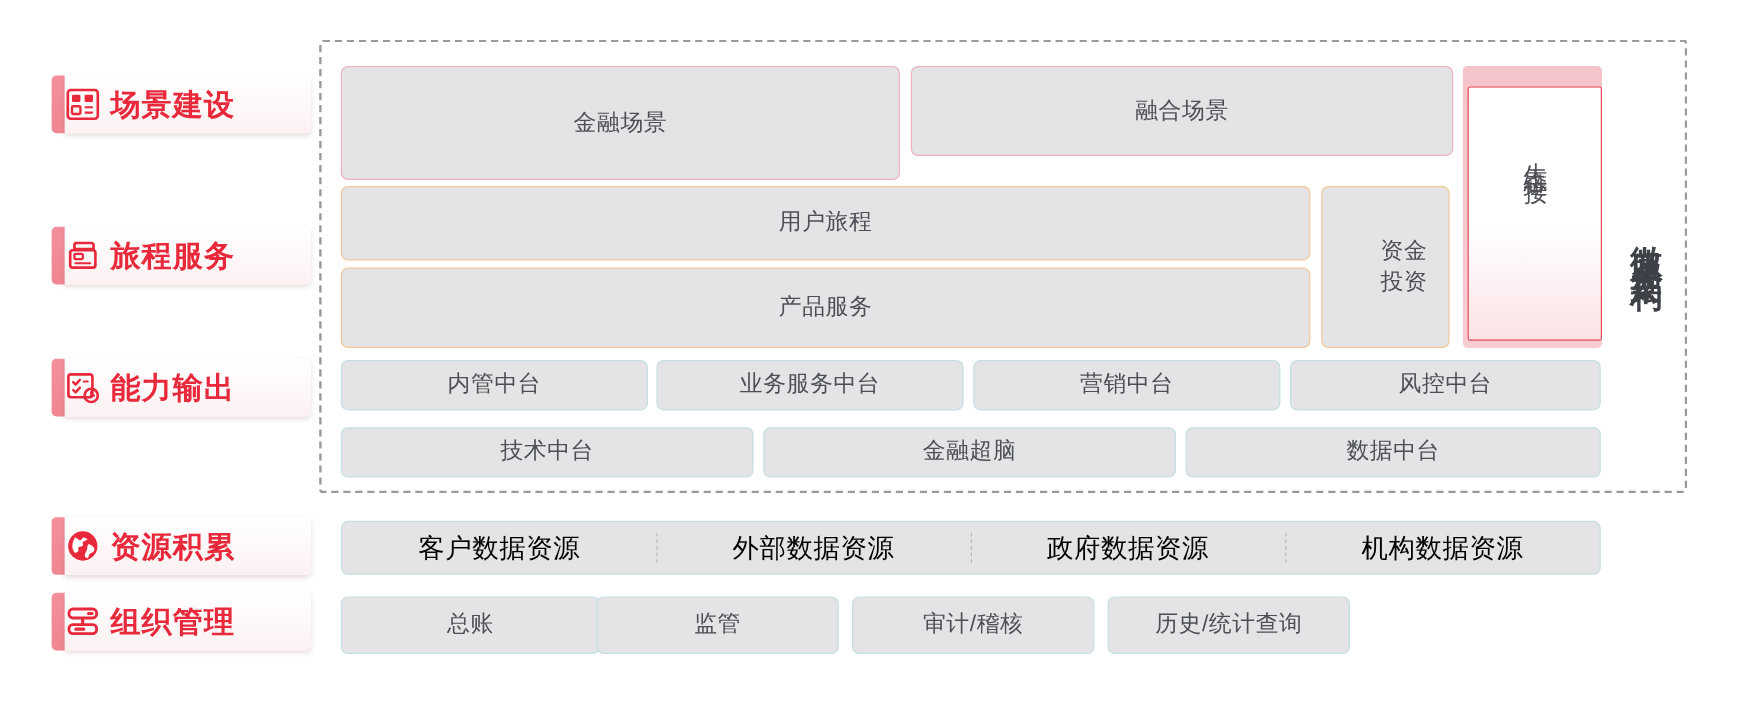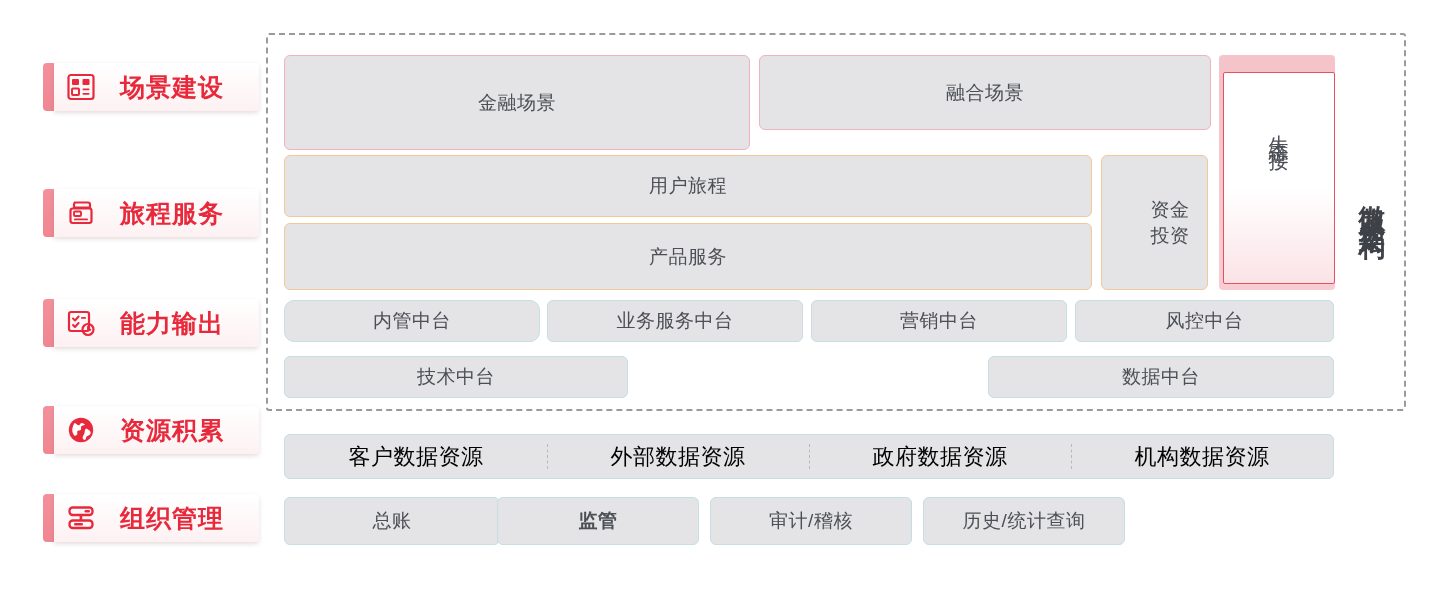--- a/index.html
+++ b/index.html
@@ -23,22 +23,21 @@
     background:linear-gradient(180deg,#f3909c 0%,#f08692 100%);
     border-radius:4px 0 0 4px;
     flex:0 0 11px;
   }
   .side-label .body{
     flex:1;align-self:stretch;
     display:flex;align-items:center;
     background:linear-gradient(180deg,#ffffff 0%,#fdf1f2 100%);
     border-radius:0 4px 4px 0;
     box-shadow:0 2px 4px rgba(140,100,105,.22);
-    padding-left:12px;
-    gap:24px;
+    gap:8px;
   }
   .side-label .txt{
     font-size:25px;font-weight:bold;color:#e8293b;
     letter-spacing:1px;white-space:nowrap;
   }
   .ic{width:30px;height:30px;flex:0 0 30px;display:block;}
 
   
   .dashed-region{
     position:absolute;
@@ -153,21 +152,21 @@
           <path d="M7 17 l2 2 l3.6 -4" fill="none" stroke="#e8293b" stroke-width="2" stroke-linecap="round" stroke-linejoin="round"></path>
           <rect x="15" y="9" width="5" height="1.8" rx=".9" fill="#e8293b"></rect>
           <circle cx="22" cy="21.5" r="5.5" fill="none" stroke="#e8293b" stroke-width="2.2"></circle>
           <path d="M22 18.6 v3.1 h2.3" fill="none" stroke="#e8293b" stroke-width="1.9" stroke-linecap="round"></path>
         </svg>
       </span>
       <span class="txt">能力输出</span>
     </div>
   </div>
 
-  <div class="side-label" style="left:43px;top:406px;width:216px;height:48px;justify-content:center;">
+  <div class="side-label" style="left:43px;top:431px;width:216px;height:48px;justify-content:center;">
     <div class="bar"></div>
     <div class="body">
       <span class="ic">
         <svg viewBox="0 0 30 30" width="30" height="30">
           <circle cx="15" cy="15" r="12.2" fill="#e8293b"></circle>
           <path d="M8.5 8 c2.2 .4 2.6 2.4 4.4 2.2 c1.6 -.2 1.2 -2.1 2.8 -2.2 c1.5 -.1 2 1.2 3.4 1.1
                    c-1 1.6 -3.2 1.2 -4 2.6 c-.6 1.1 .6 2 -.2 3 c-.9 1.1 -2.6 .3 -3.4 1.3
                    c-.8 1 .3 2.4 -.3 3.4 c-.5 .9 -1.8 .8 -2.4 1.6 c-2.2 -2 -3 -5.3 -2.3 -8.3
                    c.4 -1.6 1.1 -3.2 2 -4.7 z" fill="#ffffff"></path>
           <path d="M20 13.4 c1.7 .7 3.3 1.6 4.3 3 c.6 1 .3 2.3 -.4 3.2 c-1 1.3 -2.8 1.1 -3.6 2.5
@@ -210,33 +209,34 @@
 
   <div class="eco-wrap" style="left:1219px;top:55px;width:116px;height:235px;">
     <div class="eco-cap"></div>
     <div class="eco-inner">
       <span class="vtext">生态链接</span>
     </div>
   </div>
 
   <div class="micro-arch" style="left:1344px;top:55px;width:56px;height:290px;">微服务架构</div>
 
-  <div class="bx teal" style="left:284px;top:300px;width:256px;height:42px;border-radius:10px;">内管中台</div>
+  <div class="bx teal" style="left:284px;top:300px;width:256px;height:42px;">内管中台</div>
   <div class="bx teal" style="left:547px;top:300px;width:256px;height:42px;">业务服务中台</div>
   <div class="bx teal" style="left:811px;top:300px;width:256px;height:42px;">营销中台</div>
   <div class="bx teal" style="left:1075px;top:300px;width:259px;height:42px;">风控中台</div>
 
   <div class="bx teal" style="left:284px;top:356px;width:344px;height:42px;">技术中台</div>
+  <div class="bx teal" style="left:636px;top:356px;width:344px;height:42px;">金融超脑</div>
   <div class="bx teal" style="left:988px;top:356px;width:346px;height:42px;">数据中台</div>
 
   <div class="res-strip" style="left:284px;top:434px;width:1050px;height:45px;">
     <div class="res-cell">客户数据资源</div>
     <div class="res-cell">外部数据资源</div>
     <div class="res-cell">政府数据资源</div>
     <div class="res-cell">机构数据资源</div>
   </div>
 
   <div class="bx teal" style="left:284px;top:497px;width:216px;height:48px;">总账</div>
-  <div class="bx teal" style="left:497px;top:497px;width:202px;height:48px;font-weight:bold;">监管</div>
+  <div class="bx teal" style="left:497px;top:497px;width:202px;height:48px;">监管</div>
   <div class="bx teal" style="left:710px;top:497px;width:202px;height:48px;">审计/稽核</div>
   <div class="bx teal" style="left:923px;top:497px;width:202px;height:48px;">历史/统计查询</div>
 
 </div>
 
 </body></html>

